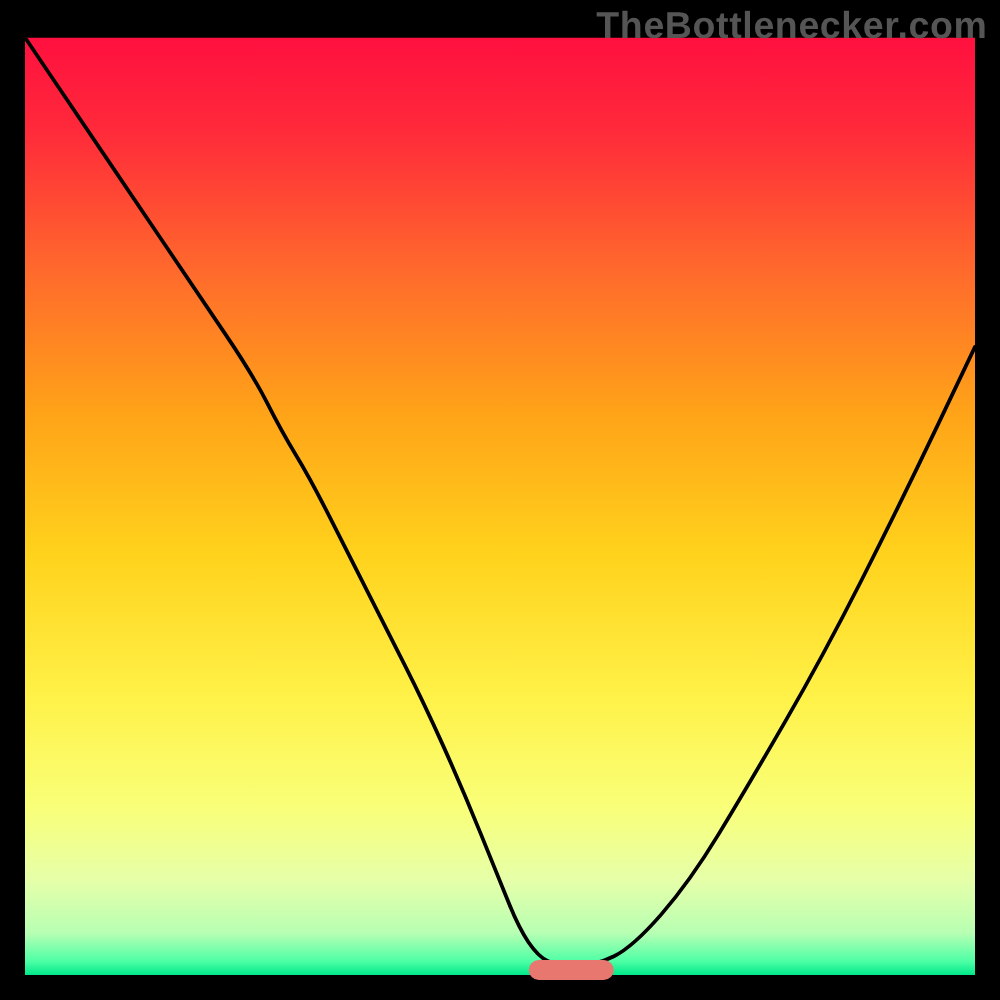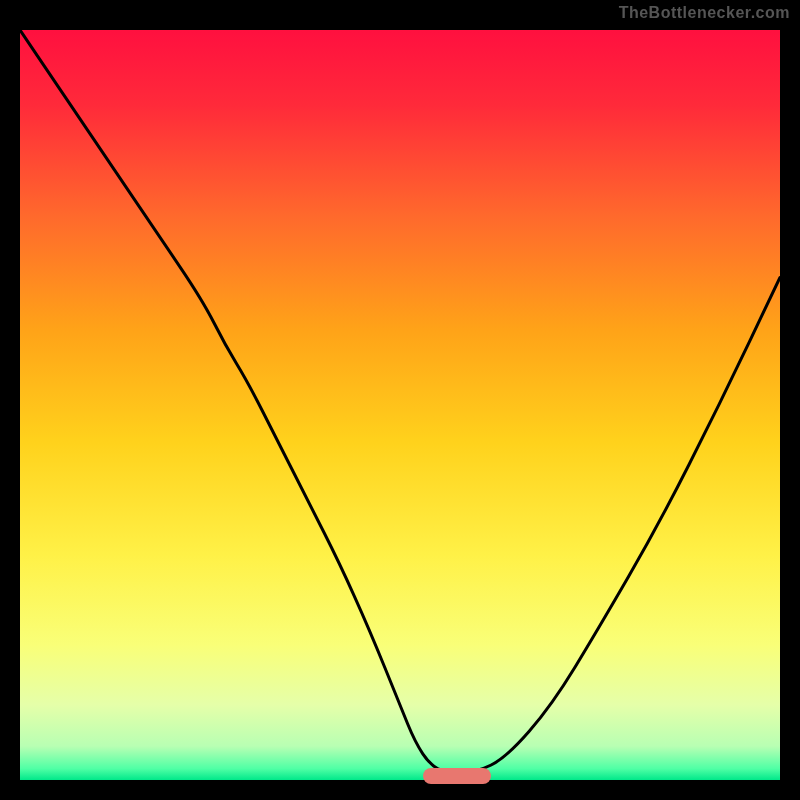--- a/index.html
+++ b/index.html
@@ -15,21 +15,21 @@
     position: relative;
     width: 800px;
     height: 800px;
     background: #000;
   }
   .watermark {
     position: absolute;
     top: 4px;
     right: 10px;
     color: #555;
-    font-size: 16px;
+    font-size: 30px;
     font-weight: bold;
     letter-spacing: 0.5px;
     z-index: 10;
     user-select: none;
   }
   .plot-area {
     position: absolute;
     left: 20px;
     top: 30px;
     width: 760px;

